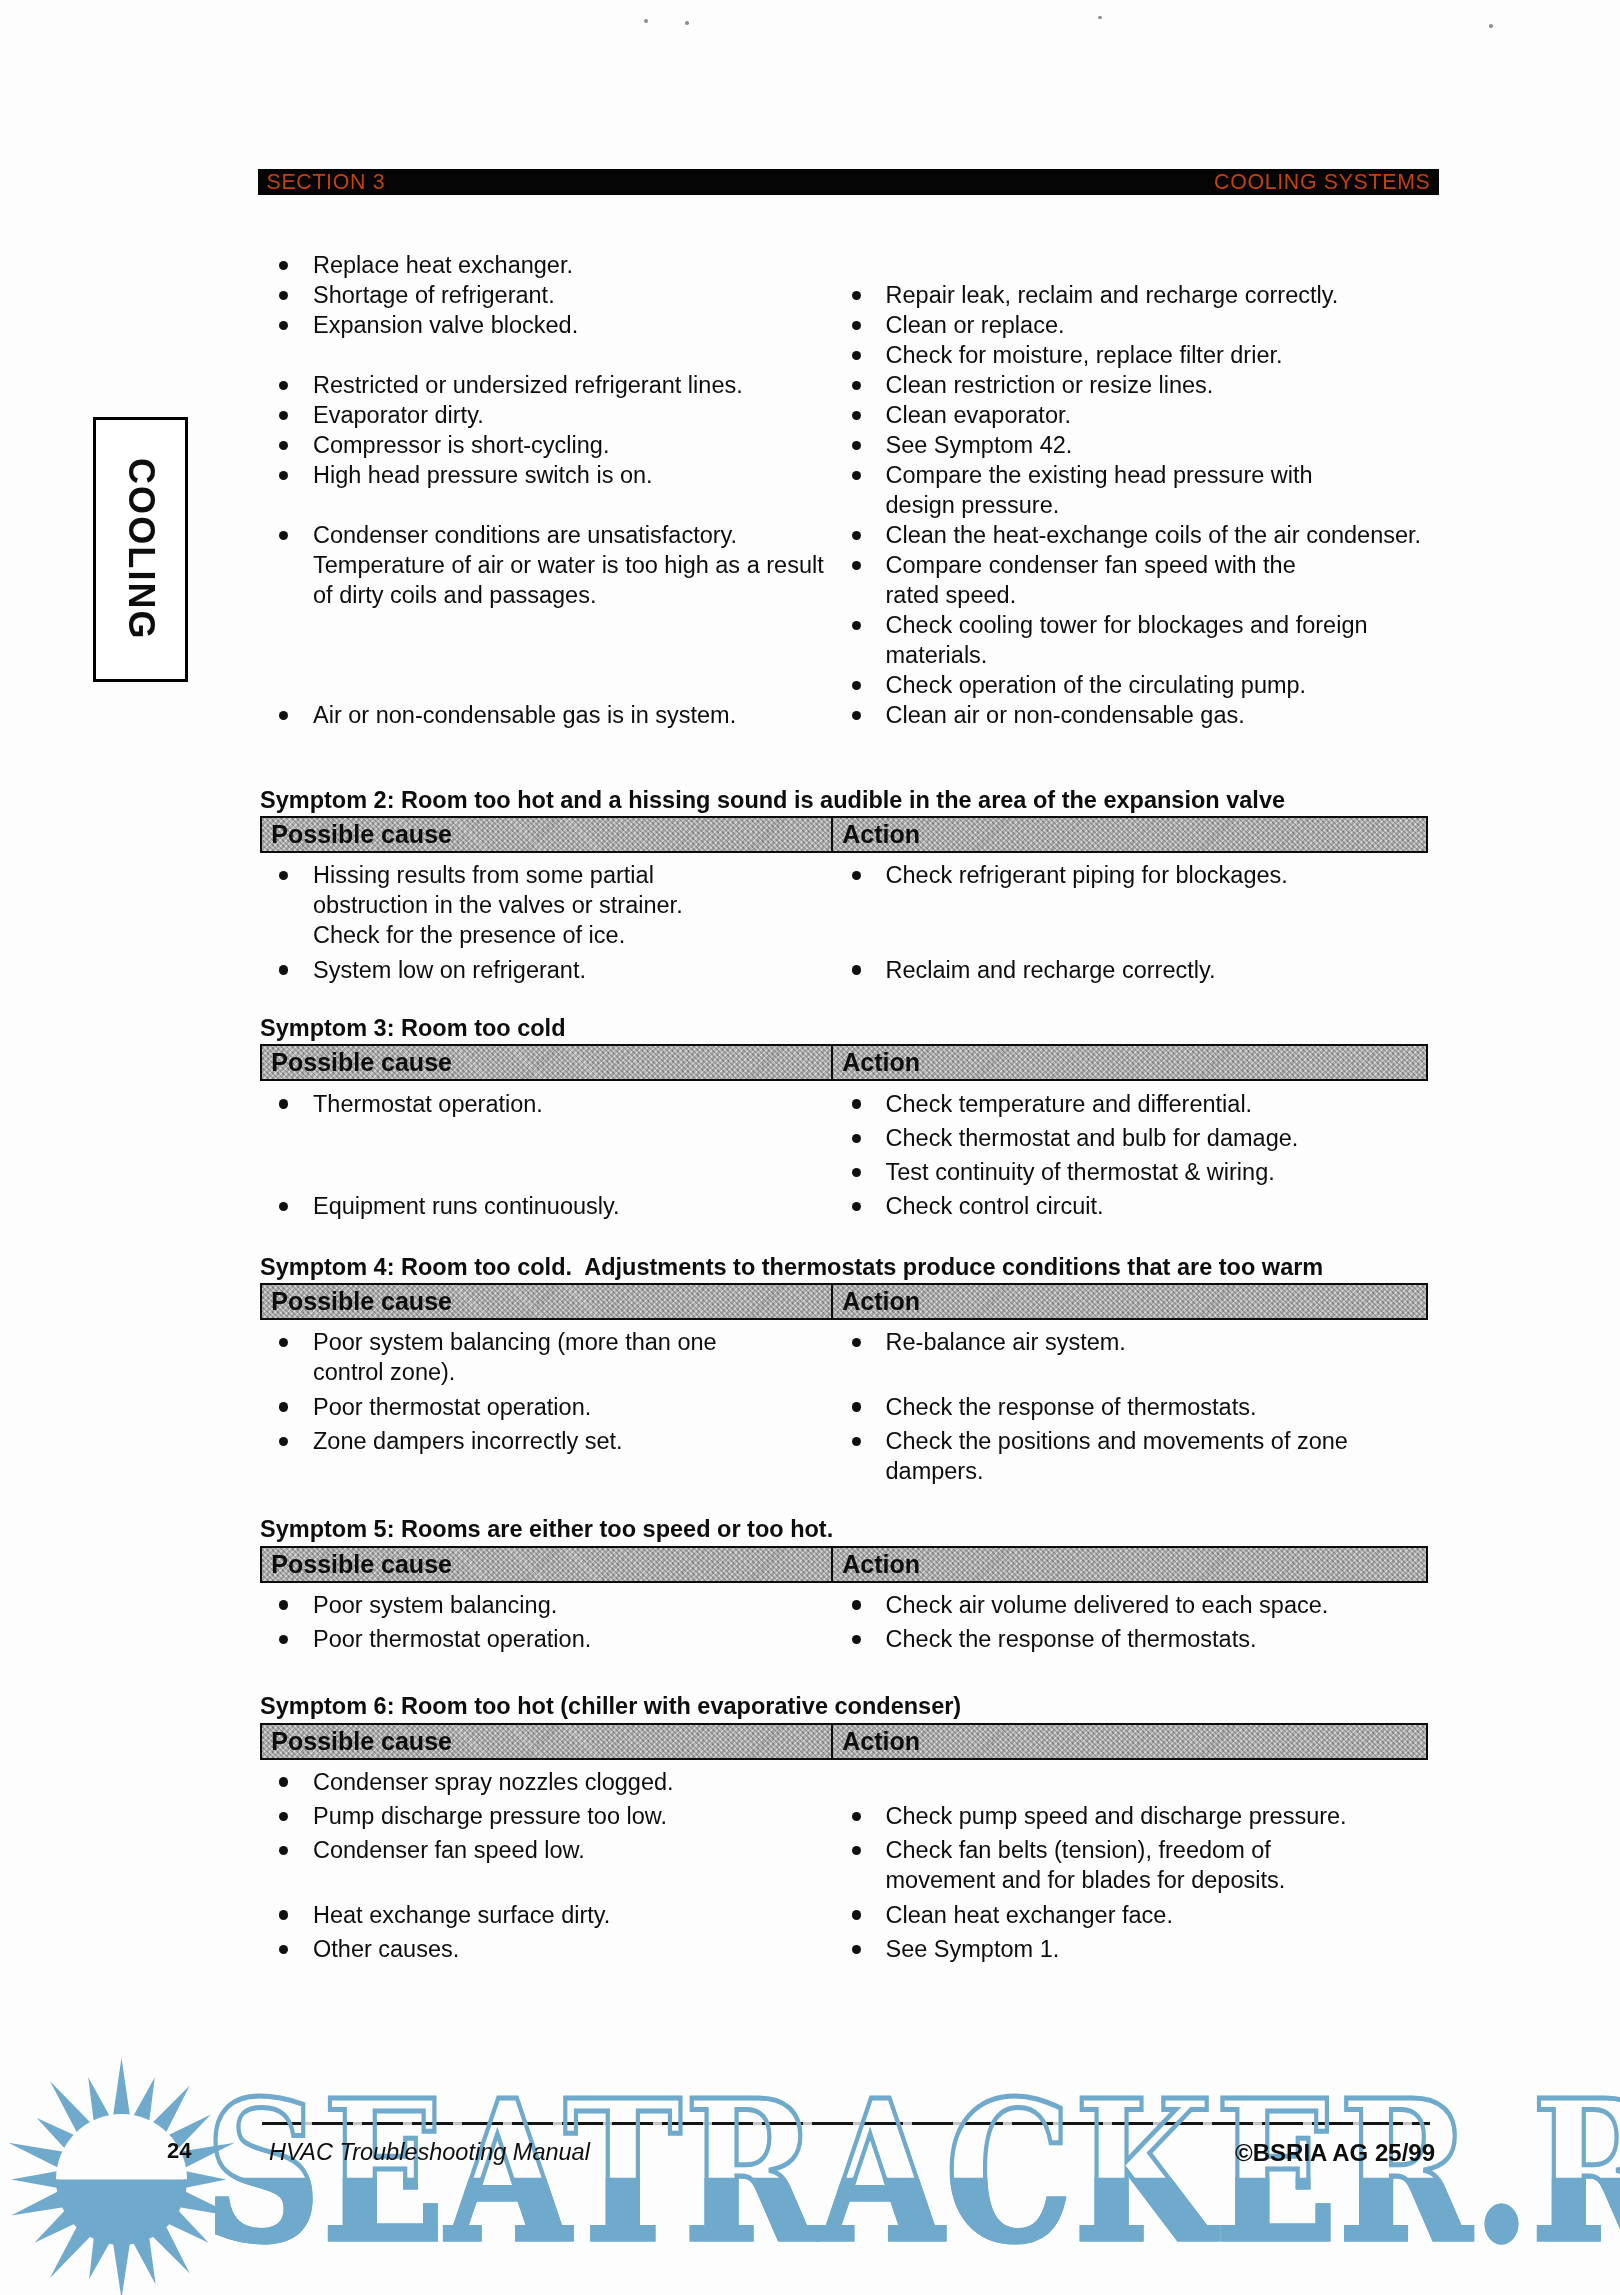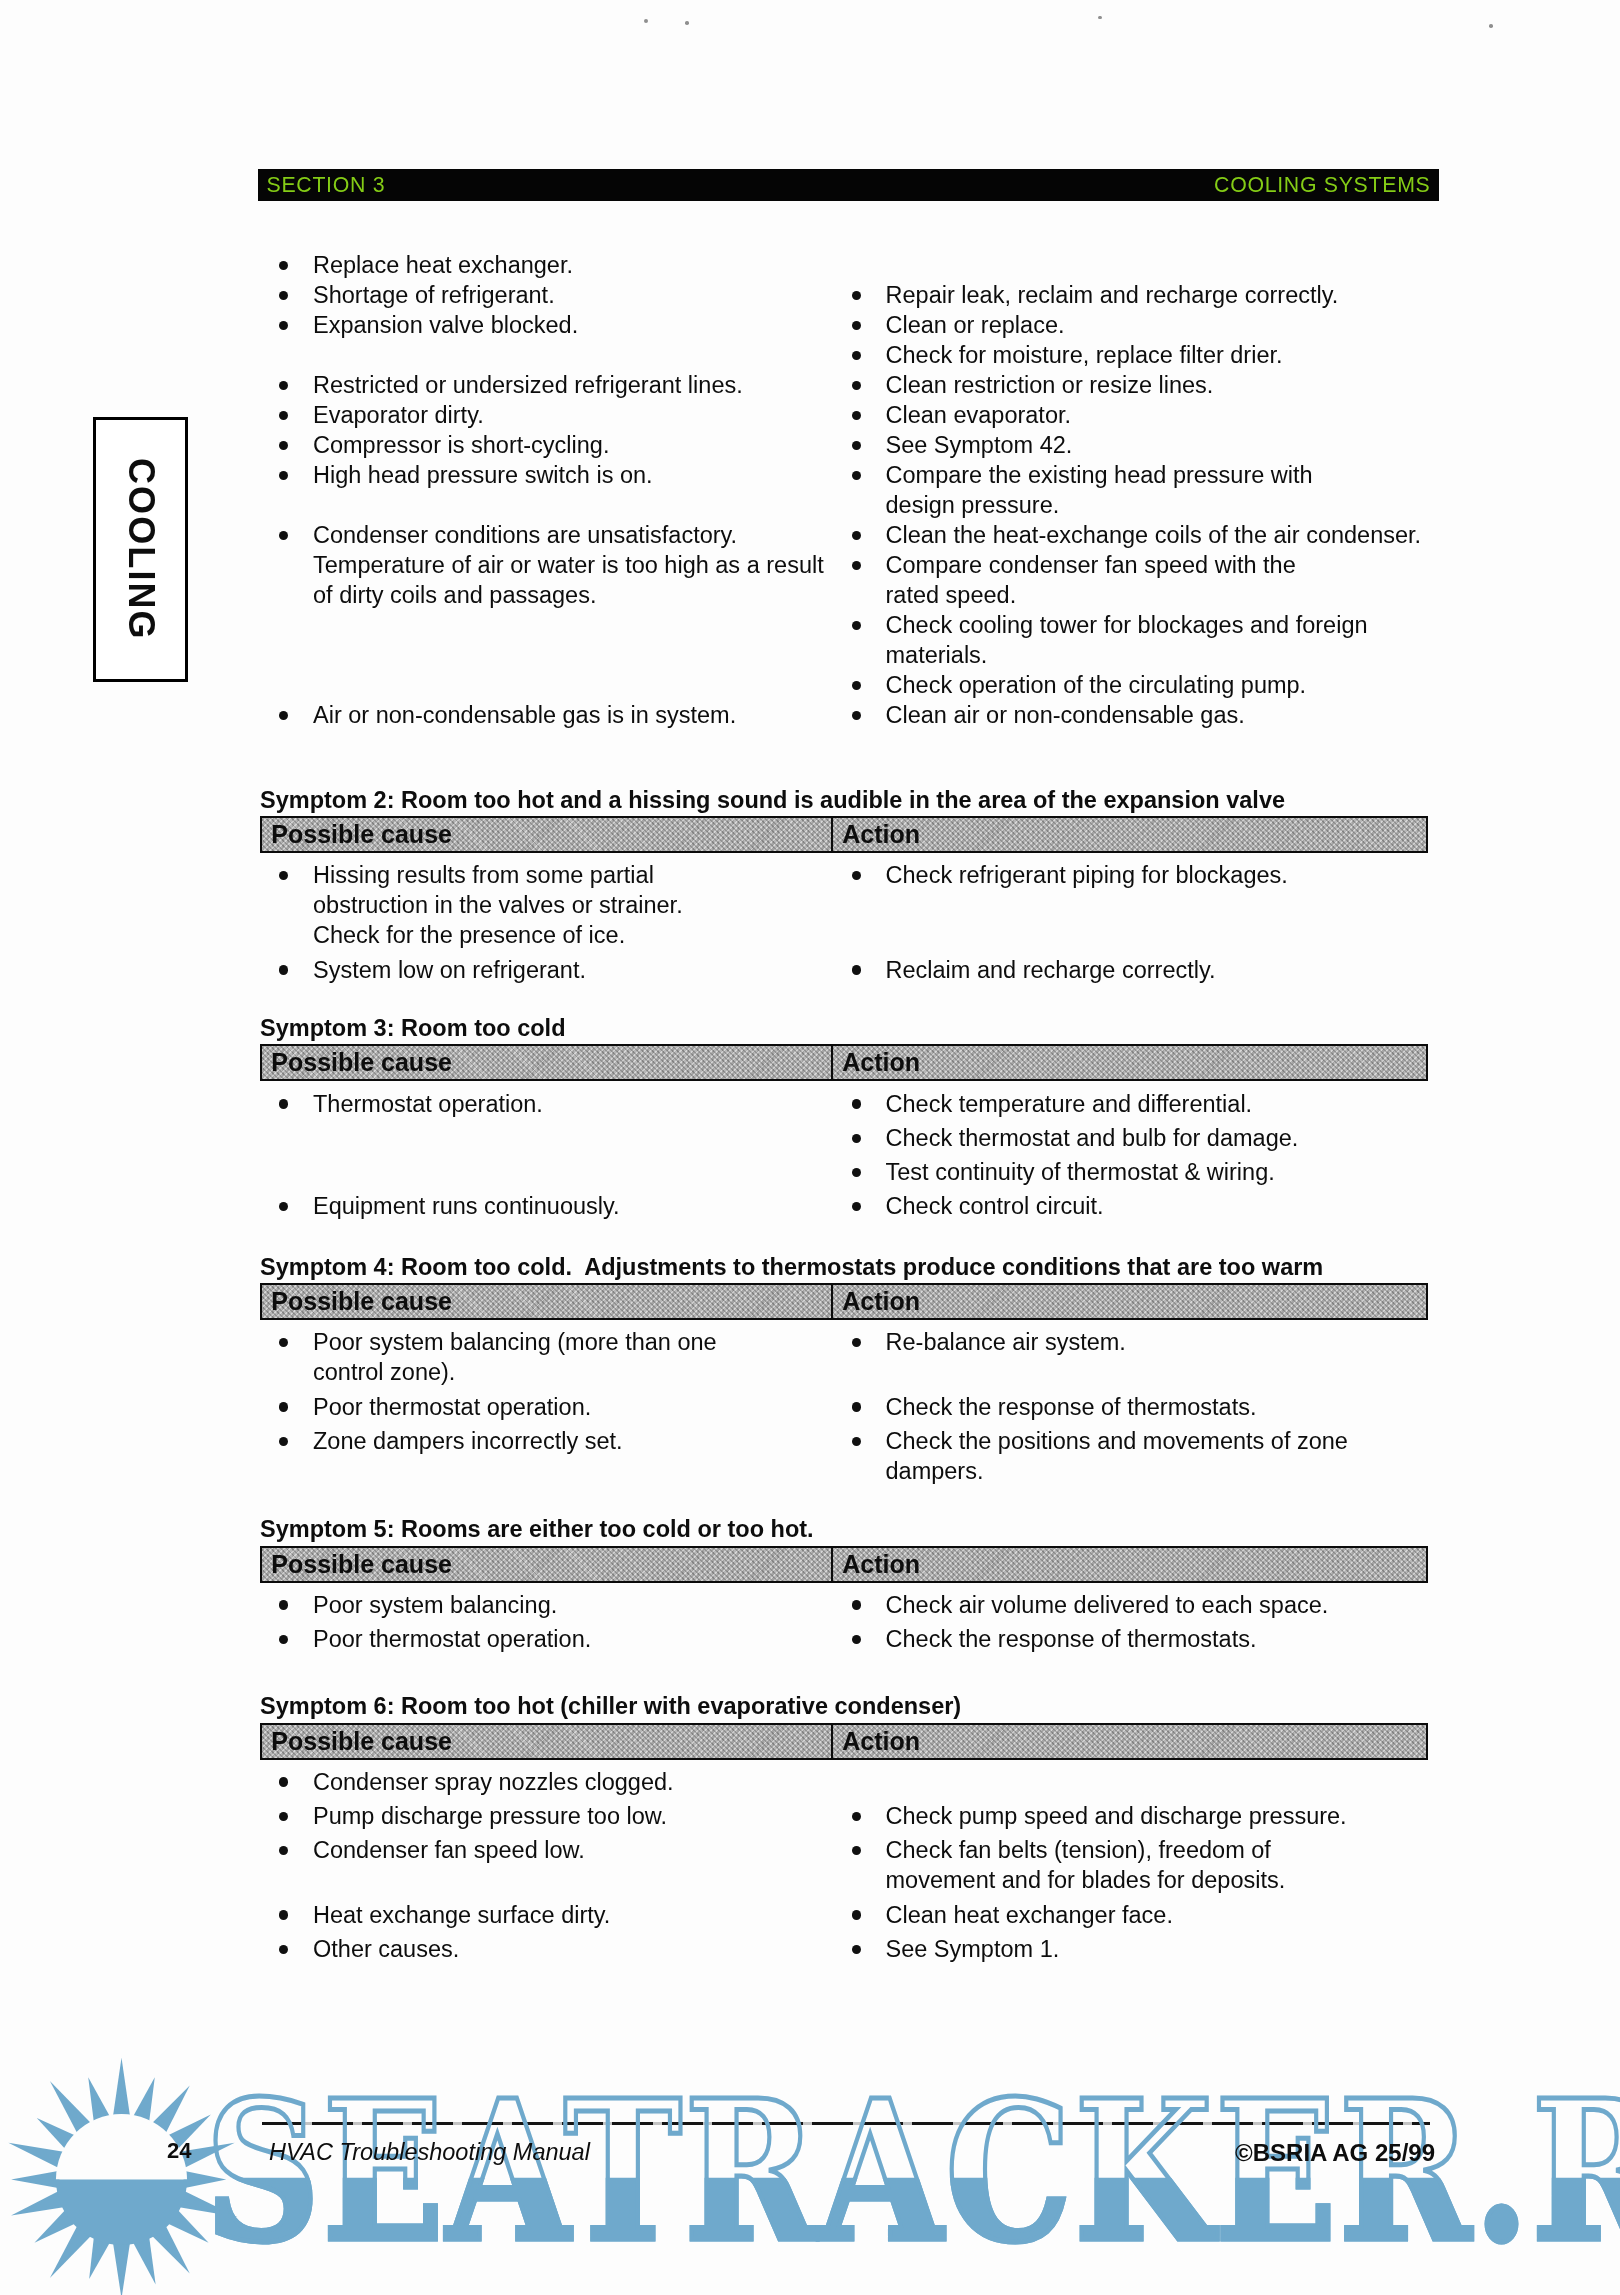--- a/index.html
+++ b/index.html
@@ -3,22 +3,22 @@
 <meta charset="utf-8">
 <style>
   html,body { margin:0; padding:0; background:#e8e8e8; }
   .page {
     position:relative; width:1621px; height:2295px; margin:0 auto;
     background:#fdfdfd; overflow:hidden;
     font-family:"Liberation Sans", sans-serif; color:#0d0d0d;
   }
   
   .header-bar {
-    position:absolute; left:258px; top:169px; width:1181px; height:32px;
-    background:#050505; color:#84cc16; display:flex; justify-content:space-between;
+    position:absolute; left:258px; top:169px; width:1181px; height:26px;
+    background:#050505; color:#c2410c; display:flex; justify-content:space-between;
     align-items:center; font-size:21.3px; padding:0 8.5px; box-sizing:border-box;
     letter-spacing:0.7px;
   }
   
   .cooling-tab {
     position:absolute; left:93px; top:417px; width:95px; height:265px;
     border:3.6px solid #000; box-sizing:border-box;
     display:flex; align-items:center; justify-content:center; background:#fff;
   }
   .cooling-tab span {
@@ -319,21 +319,21 @@
           <div class="cell-a">
               <ul>
                 <li>Check the positions and movements of zone dampers.</li>
               </ul>
             </div>
         </div>
       </div>
     </div>
 
     <div class="section" style="margin-top:24px;">
-      <h2 class="symptom">Symptom 5: Rooms are either too cold or too hot.</h2>
+      <h2 class="symptom">Symptom 5: Rooms are either too speed or too hot.</h2>
       <div class="thead">
         <div class="th th-c">Possible cause</div>
         <div class="th th-a">Action</div>
       </div>
       <div class="tbody">
         <div class="trow">
           <div class="cell-c">
               <ul>
                 <li>Poor system balancing.</li>
               </ul>

